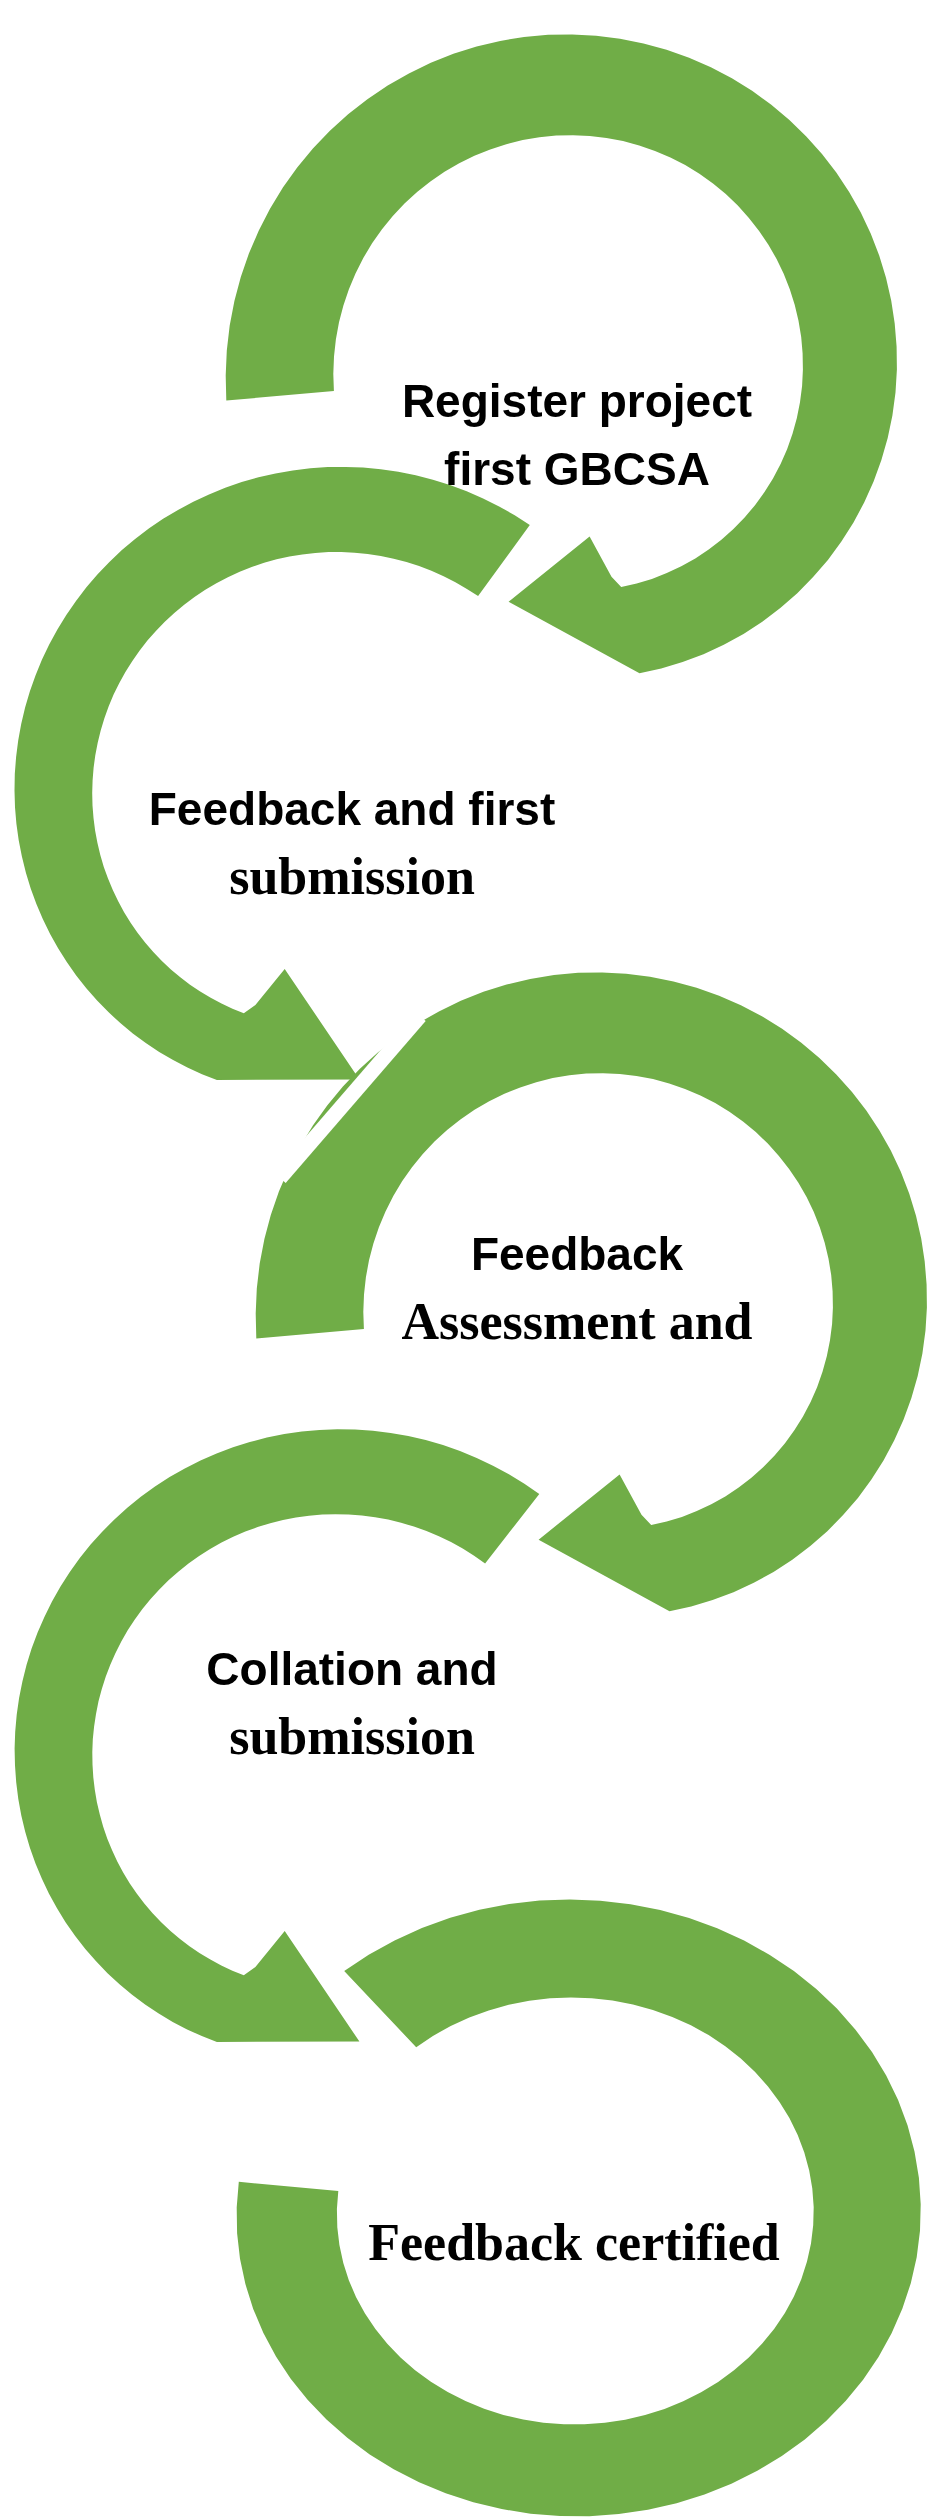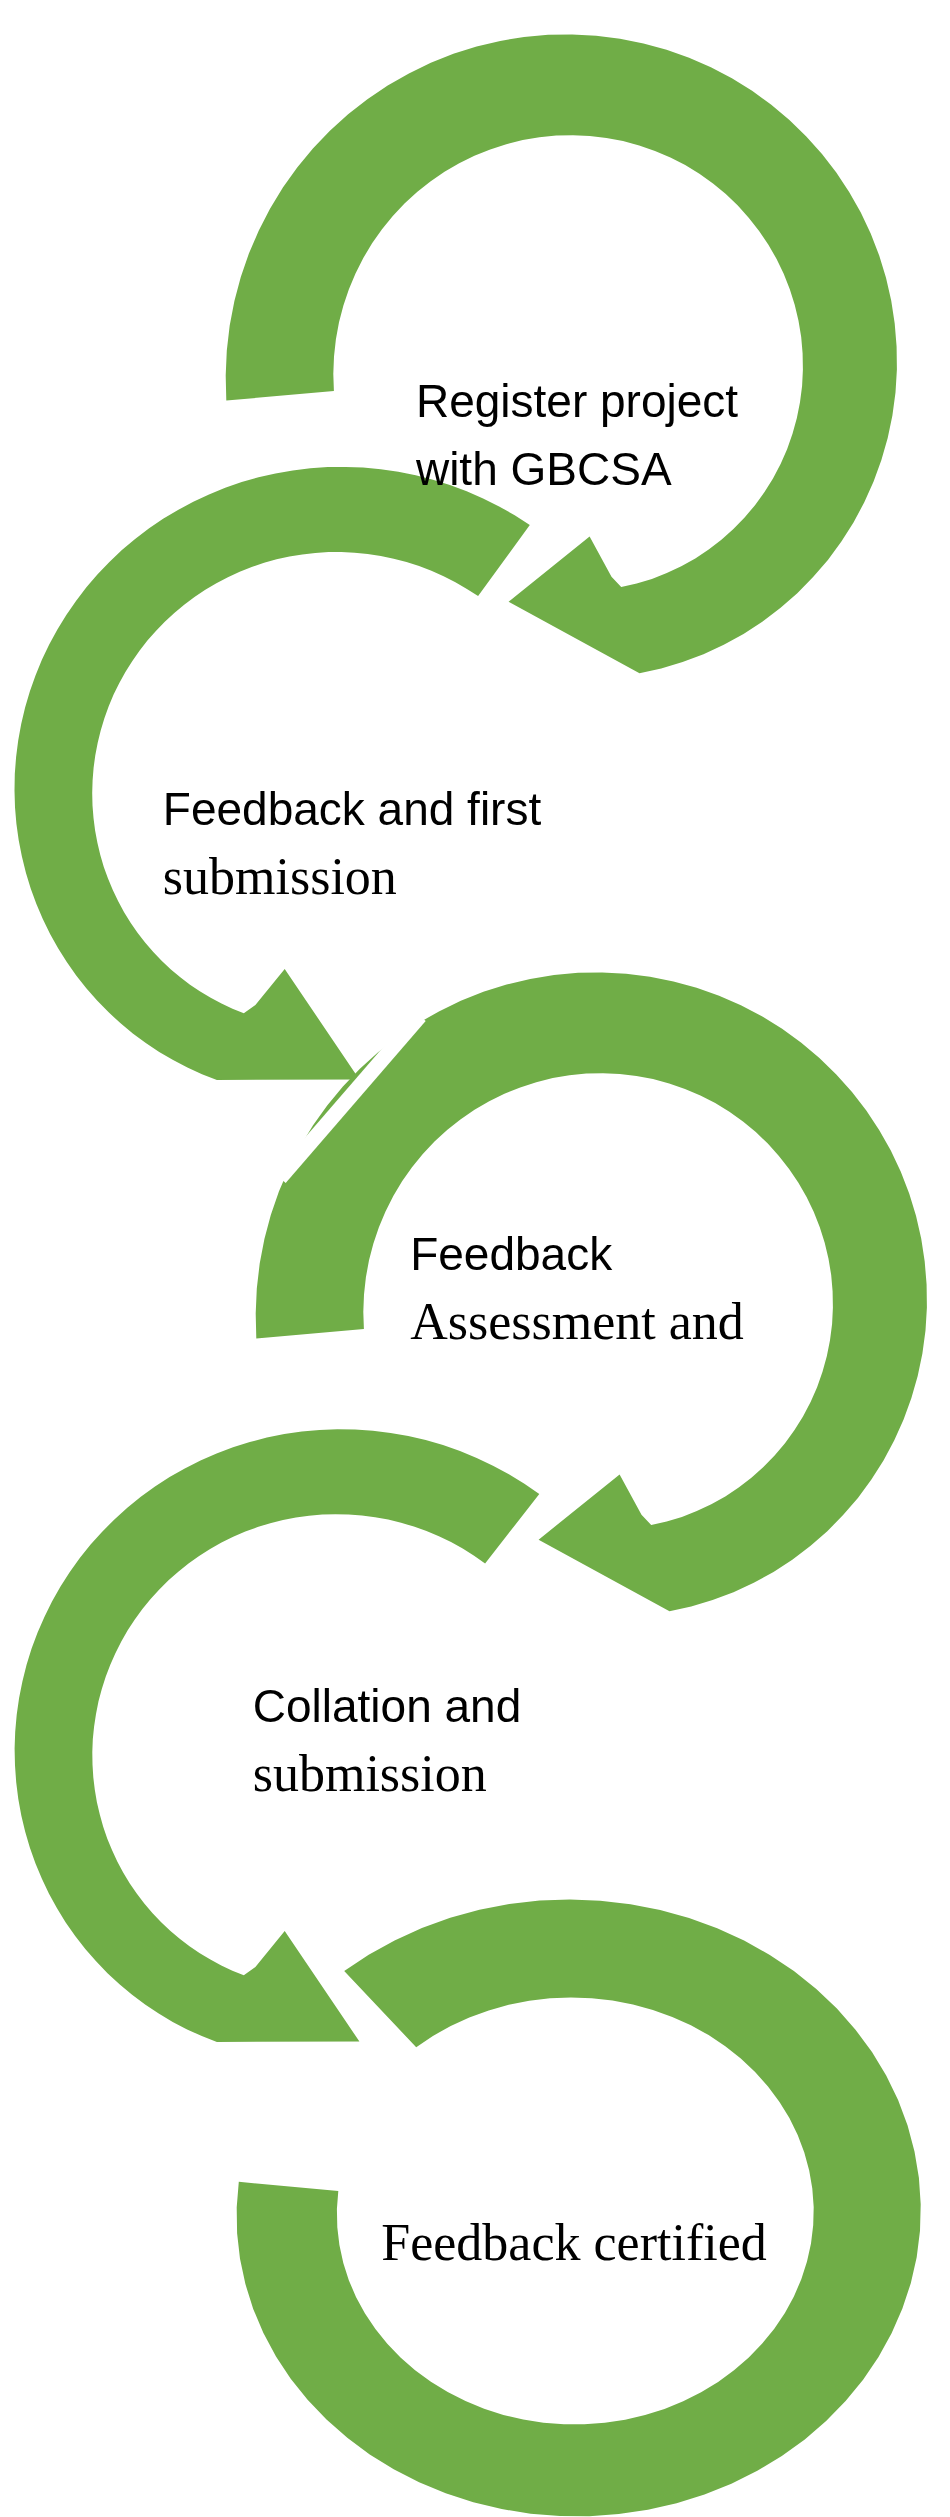--- a/index.html
+++ b/index.html
@@ -20,21 +20,23 @@
     overflow: hidden;
   }
   .canvas svg {
     position: absolute;
     left: 0;
     top: 0;
   }
   .label {
     position: absolute;
     transform: translate(-50%, -50%);
+    text-align: center;
     color: #000000;
+    font-weight: bold;
   }
   .ln {
     line-height: 68px;
     white-space: nowrap;
   }
   .sans {
     font-family: "Liberation Sans", sans-serif;
     font-size: 46px;
   }
   .serif {
@@ -51,34 +53,34 @@
     <path id="ring-1" d="M226.3,400.5L225.7,375.4L226.8,350.4L229.7,325.6L234.4,301.1L240.8,277.0L248.9,253.5L258.7,230.7L270.0,208.7L282.9,187.6L297.2,167.5L312.9,148.5L329.9,130.7L348.1,114.3L367.4,99.2L387.7,85.5L408.9,73.4L430.8,62.8L453.4,53.8L476.6,46.5L500.2,40.9L524.0,37.0L548.1,34.8L572.2,34.4L596.2,35.7L620.0,38.7L643.5,43.4L666.6,49.7L689.1,57.7L710.9,67.2L731.9,78.3L752.1,90.8L771.3,104.7L789.4,120.0L806.3,136.4L822.0,154.0L836.3,172.6L849.3,192.2L860.8,212.6L870.8,233.8L879.2,255.5L886.0,277.8L891.2,300.4L894.7,323.4L896.6,346.5L896.9,369.6L895.5,392.6L892.4,415.4L887.7,437.9L881.4,460.0L873.6,481.5L864.3,502.3L853.5,522.4L841.4,541.6L827.9,559.9L813.1,577.1L797.3,593.2L780.3,608.1L762.3,621.7L743.5,633.9L723.8,644.8L703.5,654.2L682.6,662.1L661.2,668.4L639.5,673.2L508.6,601.7L589.6,536.4L611.5,576.8L621.2,587.1L636.7,583.6L651.9,578.9L666.8,573.1L681.3,566.3L695.3,558.5L708.7,549.6L721.4,539.8L733.4,529.1L744.6,517.5L755.0,505.2L764.5,492.1L773.0,478.4L780.6,464.0L787.1,449.2L792.5,433.8L796.8,418.2L800.0,402.2L802.1,386.0L802.9,369.7L802.6,353.3L801.2,337.0L798.5,320.8L794.7,304.8L789.8,289.2L783.7,273.8L776.6,259.0L768.4,244.7L759.1,230.9L748.9,217.9L737.8,205.6L725.8,194.1L713.0,183.5L699.4,173.8L685.2,165.1L670.4,157.5L655.0,150.9L639.2,145.4L623.0,141.1L606.5,137.9L589.8,136.0L573.0,135.2L556.2,135.6L539.4,137.3L522.7,140.1L506.3,144.2L490.2,149.4L474.4,155.7L459.2,163.2L444.5,171.8L430.4,181.4L417.1,192.0L404.5,203.6L392.8,216.0L382.0,229.3L372.1,243.3L363.3,258.0L355.5,273.4L348.9,289.2L343.4,305.6L339.0,322.3L335.9,339.3L334.0,356.4L333.3,373.8L333.9,391.1Z" fill="#70AD47"></path>
     <path id="ring-2" d="M529.8,524.9L514.7,515.2L499.1,506.4L483.1,498.4L466.7,491.3L449.9,485.0L432.9,479.7L415.7,475.3L398.3,471.8L380.7,469.2L363.1,467.6L345.5,466.9L327.8,467.1L310.3,468.3L292.8,470.4L275.5,473.4L258.5,477.3L241.7,482.1L225.2,487.8L209.0,494.4L193.3,501.7L178.0,509.9L163.1,518.8L148.8,528.6L135.1,539.0L121.9,550.1L109.4,561.9L97.6,574.3L86.4,587.3L76.0,600.9L66.3,614.9L57.4,629.4L49.2,644.4L41.9,659.7L35.5,675.4L29.9,691.3L25.1,707.5L21.2,723.9L18.2,740.5L16.1,757.1L14.8,773.8L14.5,790.5L15.0,807.2L16.4,823.8L18.7,840.3L21.9,856.6L25.9,872.7L30.7,888.5L36.4,904.0L42.8,919.1L50.1,933.9L58.1,948.2L66.8,962.1L76.2,975.4L86.3,988.3L97.1,1000.5L108.4,1012.1L120.3,1023.1L132.8,1033.4L145.8,1043.1L159.2,1052.0L173.1,1060.1L187.4,1067.5L202.0,1074.2L216.9,1080.0L359.4,1079.5L284.7,969.0L255.4,1004.9L243.8,1013.3L232.5,1008.7L221.5,1003.6L210.7,997.8L200.2,991.5L190.0,984.7L180.3,977.3L170.9,969.4L161.9,960.9L153.3,952.1L145.3,942.7L137.7,932.9L130.6,922.8L124.1,912.2L118.2,901.3L112.8,890.1L108.0,878.6L103.8,866.9L100.3,854.9L97.4,842.7L95.1,830.4L93.5,818.0L92.5,805.4L92.2,792.9L92.6,780.3L93.6,767.7L95.3,755.2L97.7,742.7L100.7,730.4L104.4,718.3L108.7,706.3L113.6,694.6L119.2,683.2L125.4,672.0L132.2,661.2L139.5,650.7L147.4,640.6L155.9,630.9L164.8,621.7L174.3,612.9L184.2,604.7L194.5,597.0L205.3,589.8L216.4,583.2L227.9,577.2L239.7,571.8L251.7,567.0L264.1,562.8L276.6,559.3L289.4,556.5L302.3,554.4L315.3,552.9L328.4,552.1L341.5,552.0L354.6,552.7L367.7,554.0L380.8,556.0L393.7,558.7L406.5,562.0L419.1,566.1L431.4,570.8L443.6,576.2L455.4,582.2L466.9,588.9L478.1,596.1Z" fill="#70AD47"></path>
     <path id="ring-3" d="M256.3,1338.5L255.7,1313.4L256.8,1288.4L259.7,1263.6L264.4,1239.1L270.8,1215.0L278.9,1191.5L288.7,1168.7L300.0,1146.7L312.9,1125.6L327.2,1105.5L342.9,1086.5L359.9,1068.7L378.1,1052.3L397.4,1037.2L417.7,1023.5L438.9,1011.4L460.8,1000.8L483.4,991.8L506.6,984.5L530.2,978.9L554.0,975.0L578.1,972.8L602.2,972.4L626.2,973.7L650.0,976.7L673.5,981.4L696.6,987.7L719.1,995.7L740.9,1005.2L761.9,1016.3L782.1,1028.8L801.3,1042.7L819.4,1058.0L836.3,1074.4L852.0,1092.0L866.3,1110.6L879.3,1130.2L890.8,1150.6L900.8,1171.8L909.2,1193.5L916.0,1215.8L921.2,1238.4L924.7,1261.4L926.6,1284.5L926.9,1307.6L925.5,1330.6L922.4,1353.4L917.7,1375.9L911.4,1398.0L903.6,1419.5L894.3,1440.3L883.5,1460.4L871.4,1479.6L857.9,1497.9L843.1,1515.1L827.3,1531.2L810.3,1546.1L792.3,1559.7L773.5,1571.9L753.8,1582.8L733.5,1592.2L712.6,1600.1L691.2,1606.4L669.5,1611.2L538.6,1539.7L619.6,1474.4L641.5,1514.8L651.2,1525.1L666.7,1521.6L681.9,1516.9L696.8,1511.1L711.3,1504.3L725.3,1496.5L738.7,1487.6L751.4,1477.8L763.4,1467.1L774.6,1455.5L785.0,1443.2L794.5,1430.1L803.0,1416.4L810.6,1402.0L817.1,1387.2L822.5,1371.8L826.8,1356.2L830.0,1340.2L832.1,1324.0L832.9,1307.7L832.6,1291.3L831.2,1275.0L828.5,1258.8L824.7,1242.8L819.8,1227.2L813.7,1211.8L806.6,1197.0L798.4,1182.7L789.1,1168.9L778.9,1155.9L767.8,1143.6L755.8,1132.1L743.0,1121.5L729.4,1111.8L715.2,1103.1L700.4,1095.5L685.0,1088.9L669.2,1083.4L653.0,1079.1L636.5,1075.9L619.8,1074.0L603.0,1073.2L586.2,1073.6L569.4,1075.3L552.7,1078.1L536.3,1082.2L520.2,1087.4L504.4,1093.7L489.2,1101.2L474.5,1109.8L460.4,1119.4L447.1,1130.0L434.5,1141.6L422.8,1154.0L412.0,1167.3L402.1,1181.3L393.3,1196.0L385.5,1211.4L378.9,1227.2L373.4,1243.6L369.0,1260.3L365.9,1277.3L364.0,1294.4L363.3,1311.8L363.9,1329.1Z" fill="#70AD47"></path>
     <path id="ring-4" d="M539.3,1494.1L524.4,1483.8L508.9,1474.3L493.0,1465.7L476.7,1457.9L460.0,1451.0L443.0,1445.1L425.7,1440.1L408.3,1436.0L390.6,1432.9L372.9,1430.7L355.1,1429.5L337.3,1429.2L319.5,1429.9L301.8,1431.5L284.3,1434.1L266.9,1437.6L249.8,1442.0L233.0,1447.3L216.6,1453.5L200.5,1460.5L184.8,1468.4L169.6,1477.1L155.0,1486.6L140.8,1496.8L127.3,1507.8L114.4,1519.4L102.2,1531.7L90.6,1544.6L79.8,1558.0L69.8,1572.1L60.5,1586.6L52.0,1601.5L44.4,1616.9L37.6,1632.6L31.6,1648.6L26.5,1664.9L22.4,1681.4L19.1,1698.0L16.7,1714.8L15.2,1731.7L14.6,1748.6L15.0,1765.4L16.2,1782.2L18.3,1798.9L21.3,1815.4L25.2,1831.7L29.9,1847.7L35.5,1863.4L41.9,1878.8L49.0,1893.8L57.0,1908.3L65.7,1922.4L75.2,1935.9L85.3,1948.9L96.1,1961.3L107.5,1973.2L119.5,1984.3L132.1,1994.8L145.1,2004.6L158.7,2013.6L172.7,2021.9L187.1,2029.4L201.8,2036.1L216.9,2042.0L359.4,2041.5L284.7,1931.0L255.4,1966.9L243.8,1975.3L232.4,1970.7L221.3,1965.4L210.4,1959.6L199.8,1953.3L189.5,1946.3L179.7,1938.8L170.2,1930.8L161.2,1922.2L152.6,1913.2L144.5,1903.7L136.9,1893.8L129.8,1883.5L123.3,1872.8L117.4,1861.7L112.1,1850.3L107.3,1838.7L103.2,1826.8L99.8,1814.6L96.9,1802.3L94.8,1789.8L93.3,1777.3L92.5,1764.6L92.3,1751.9L92.8,1739.2L94.1,1726.5L96.0,1713.9L98.5,1701.3L101.8,1688.9L105.7,1676.7L110.3,1664.7L115.5,1653.0L121.3,1641.5L127.7,1630.3L134.8,1619.5L142.4,1609.1L150.6,1599.0L159.3,1589.4L168.5,1580.3L178.3,1571.7L188.5,1563.6L199.1,1556.0L210.1,1549.0L221.5,1542.6L233.2,1536.8L245.3,1531.6L257.6,1527.1L270.2,1523.2L283.0,1520.0L295.9,1517.5L309.0,1515.7L322.2,1514.6L335.4,1514.2L348.7,1514.5L361.9,1515.5L375.1,1517.2L388.2,1519.6L401.1,1522.8L413.9,1526.6L426.5,1531.1L438.9,1536.3L451.0,1542.1L462.7,1548.6L474.1,1555.7L485.1,1563.4Z" fill="#70AD47"></path>
     <path id="ring-5" d="M344.2,1971.1L368.7,1954.8L394.6,1940.4L421.9,1928.0L450.2,1917.8L479.4,1909.8L509.2,1904.0L539.5,1900.6L569.9,1899.5L600.3,1900.7L630.5,1904.2L660.2,1910.0L689.1,1918.0L717.2,1928.2L744.1,1940.5L769.8,1954.9L793.9,1971.0L816.3,1989.0L836.9,2008.6L855.5,2029.7L872.0,2052.1L886.2,2075.6L898.1,2100.1L907.6,2125.5L914.5,2151.4L918.9,2177.7L920.7,2204.2L920.0,2230.8L916.7,2257.2L910.8,2283.2L902.4,2308.6L891.6,2333.3L878.5,2357.1L863.1,2379.7L845.6,2401.1L826.1,2421.0L804.8,2439.4L781.8,2456.0L757.3,2470.8L731.4,2483.7L704.5,2494.5L676.6,2503.2L647.9,2509.8L618.8,2514.1L589.4,2516.2L559.9,2516.1L530.6,2513.7L501.7,2509.1L473.3,2502.3L445.7,2493.3L419.1,2482.3L393.7,2469.3L369.7,2454.5L347.3,2437.8L326.5,2419.6L307.6,2399.8L290.7,2378.7L276.0,2356.4L263.4,2333.1L253.2,2308.9L245.4,2284.1L240.0,2258.8L237.1,2233.2L236.7,2207.5L238.8,2181.8L338.3,2191.1L336.9,2209.1L337.3,2227.2L339.4,2245.1L343.3,2262.9L348.8,2280.2L356.1,2297.2L365.0,2313.5L375.4,2329.0L387.3,2343.8L400.5,2357.5L415.1,2370.2L430.9,2381.8L447.7,2392.1L465.5,2401.1L484.1,2408.7L503.4,2414.9L523.2,2419.6L543.4,2422.7L563.9,2424.3L584.4,2424.3L604.9,2422.8L625.2,2419.7L645.1,2415.0L664.5,2408.9L683.2,2401.2L701.1,2392.2L718.1,2381.9L734.0,2370.2L748.8,2357.4L762.2,2343.6L774.3,2328.7L784.9,2312.9L793.9,2296.4L801.3,2279.3L807.0,2261.6L811.0,2243.6L813.2,2225.3L813.7,2206.9L812.3,2188.6L809.2,2170.4L804.3,2152.5L797.7,2135.0L789.4,2118.1L779.5,2101.9L768.0,2086.5L755.1,2072.0L740.8,2058.5L725.3,2046.2L708.6,2035.1L690.9,2025.3L672.3,2016.9L652.9,2009.9L633.0,2004.5L612.5,2000.6L591.8,1998.2L570.9,1997.5L550.0,1998.3L529.2,2000.8L508.7,2004.8L488.7,2010.4L469.3,2017.5L450.7,2026.0L432.9,2035.9L416.2,2047.2Z" fill="#70AD47"></path>
     <path d="M280,1178 L420,1016" stroke="#ffffff" stroke-width="15" fill="none"></path>
   </svg>
 
   <div class="label" style="left:577px; top:435px;">
     <div class="ln sans">Register project</div>
-    <div class="ln sans">with GBCSA</div>
+    <div class="ln sans">first GBCSA</div>
   </div>
 
   <div class="label" style="left:352px; top:843px;">
     <div class="ln sans">Feedback and first</div>
     <div class="ln serif">submission</div>
   </div>
 
   <div class="label" style="left:577px; top:1288px;">
     <div class="ln sans">Feedback</div>
     <div class="ln serif">Assessment and</div>
   </div>
 
-  <div class="label" style="left:352px; top:1740px;margin-left:35px;">
+  <div class="label" style="left:352px; top:1703px;">
     <div class="ln sans">Collation and</div>
     <div class="ln serif">submission</div>
   </div>
 
   <div class="label" style="left:574px; top:2243px;">
     <div class="ln serif">Feedback certified</div>
   </div>
 
 </div>
 

